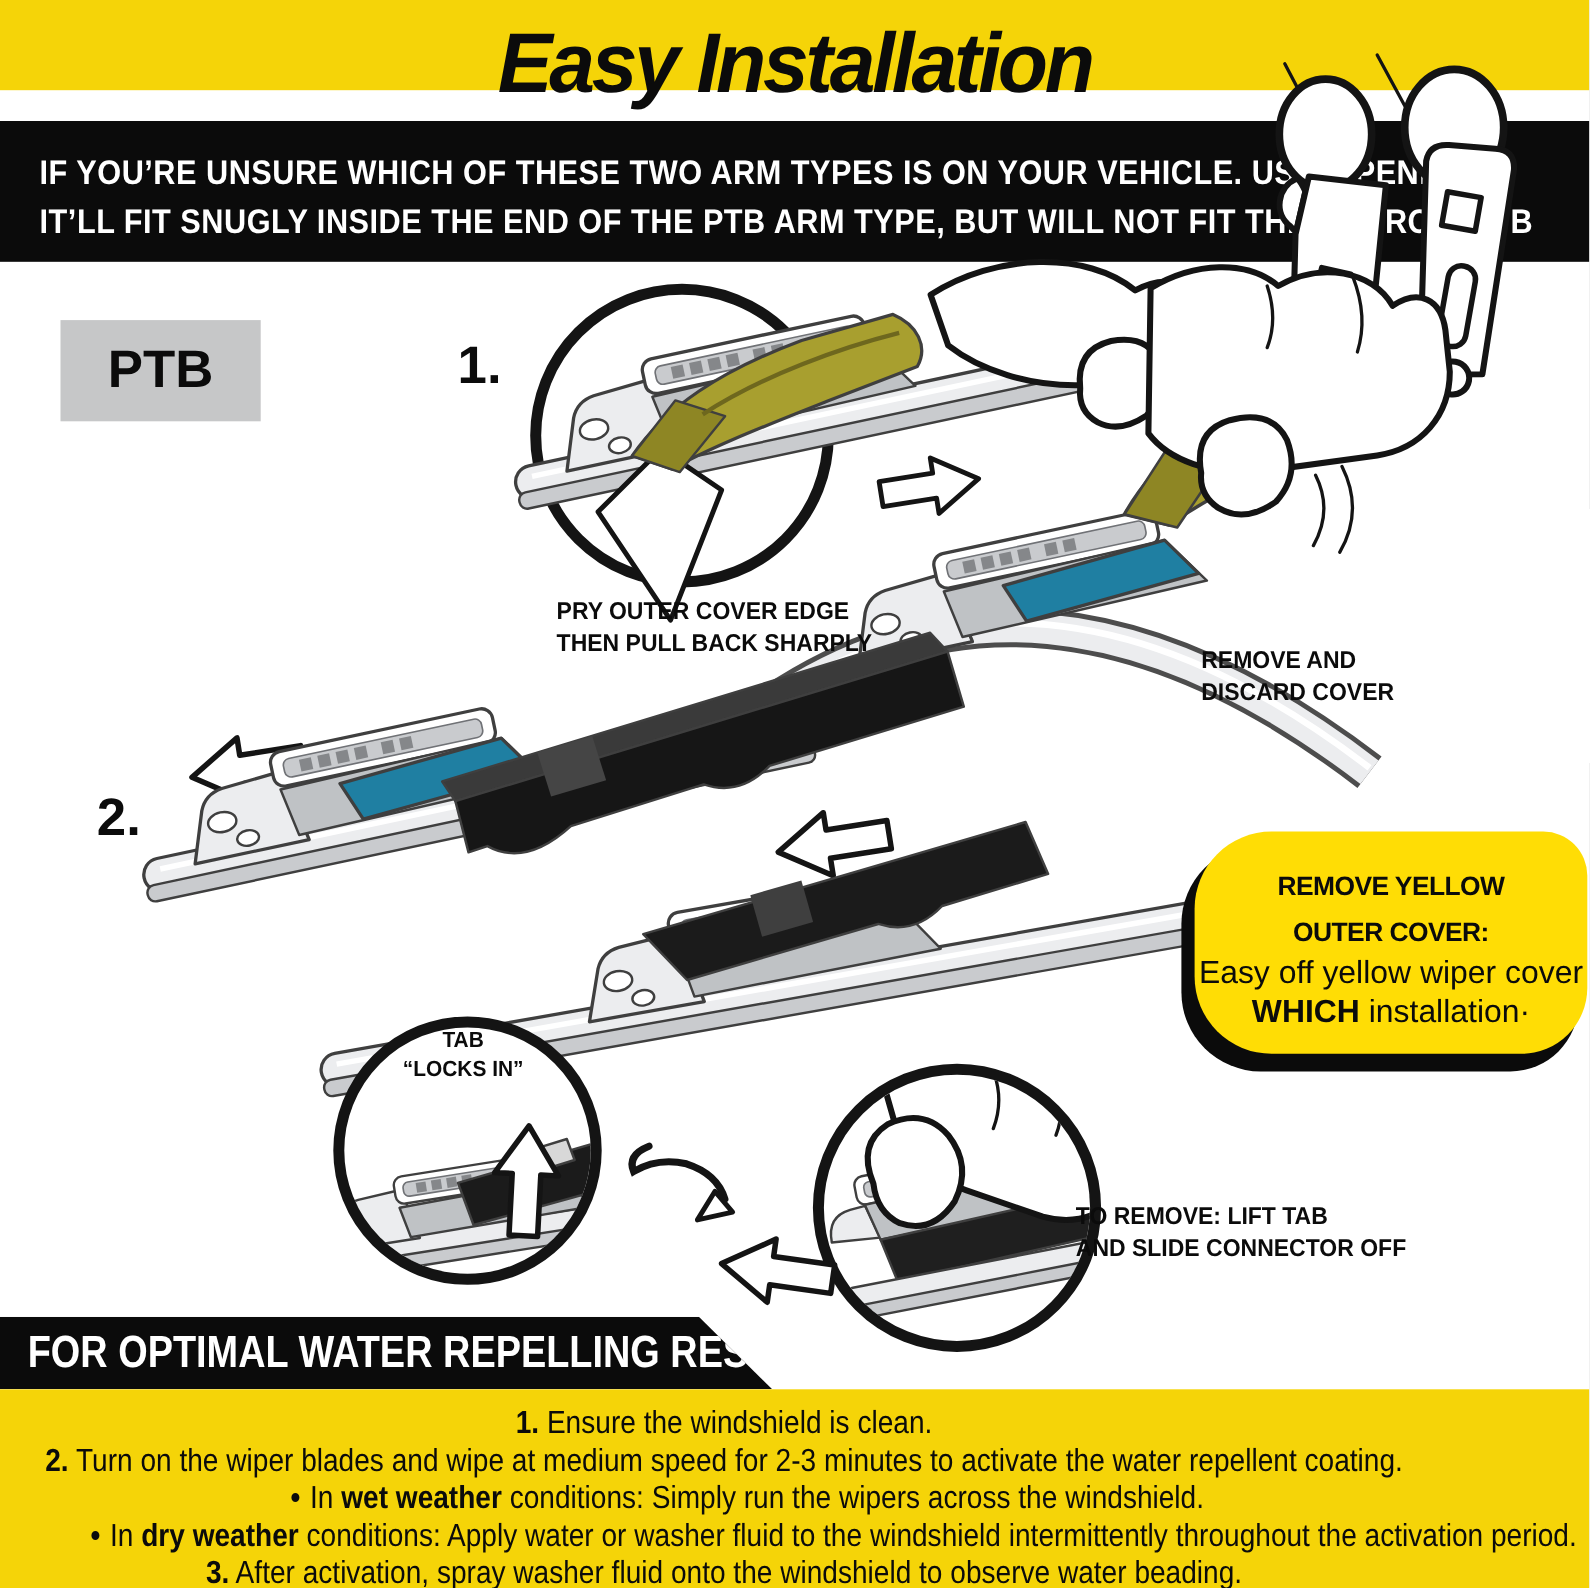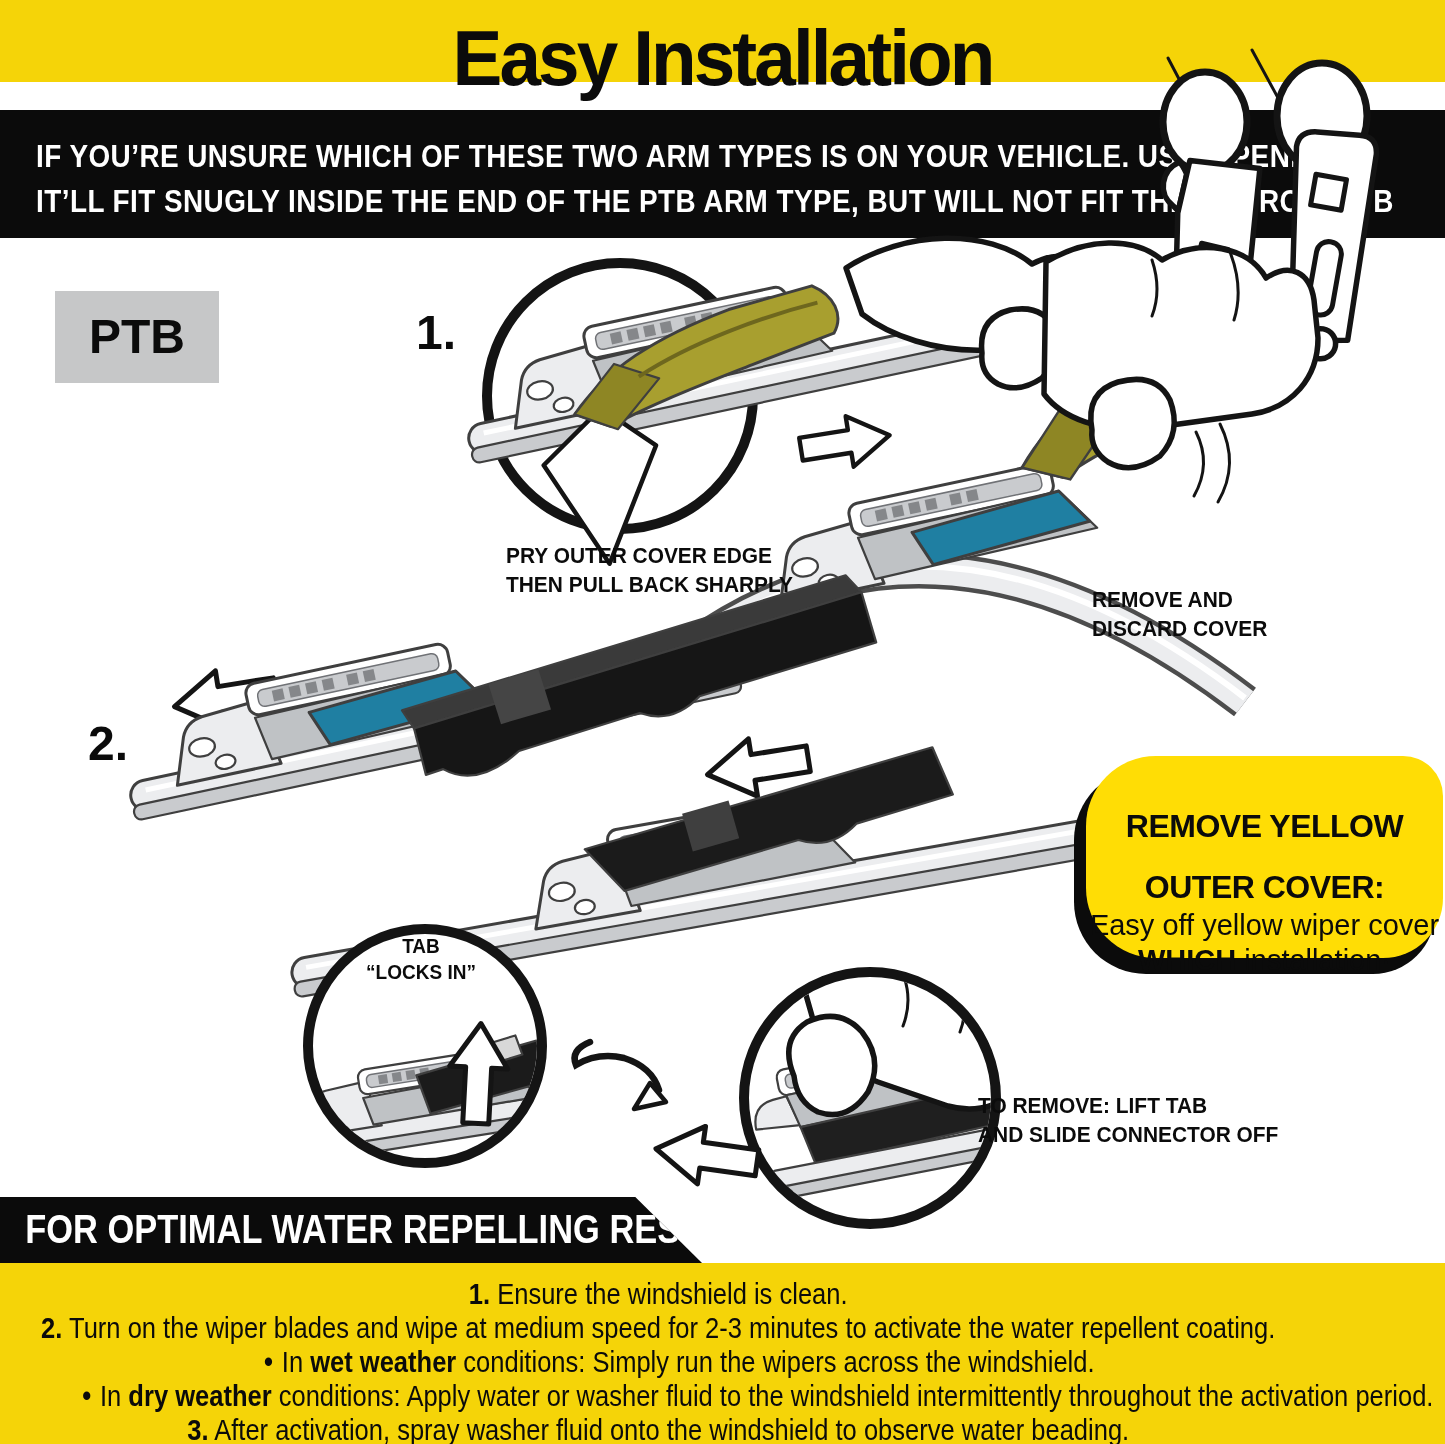--- a/index.html
+++ b/index.html
@@ -1,42 +1,42 @@
 <!DOCTYPE html>
 <html style="--brand-yellow: #F5D408; --callout-yellow: #FFDD05; --ink: #0B0B0B; --cover-olive: #A89F2F; --connector-teal: #1F7FA2; --ptb-gray: #C6C7C8;"><head>
 <meta charset="utf-8">
 <style>
   html,body{margin:0;padding:0;background:#e8e8e8;}
   .page{position:relative;width:1445px;height:1444px;background:#ffffff;overflow:hidden;
         font-family:"Liberation Sans","DejaVu Sans",sans-serif;color:#0b0b0b;margin:0 auto;}
   .abs{position:absolute;}
 
-  .hdr{left:0;top:0;width:1445px;height:82px;background:var(--brand-yellow,#F5D408);z-index:1;}
+  .hdr{left:0;top:0;width:1445px;height:82px;background:var(--brand-yellow,#F5D408);z-index:1;font-style:italic;}
   .title{width:100%;text-align:center;font-size:77px;font-weight:700;letter-spacing:-3px;
          line-height:100px;padding-top:8px;transform:scaleX(.97);}
 
   .notice{left:0;top:110px;width:1445px;height:128px;background:var(--ink,#0B0B0B);z-index:1;
           color:#fff;padding:24px 0 0 36px;box-sizing:border-box;}
   .notice-line{font-size:31px;font-weight:700;line-height:45px;transform:scaleX(.9);
                transform-origin:0 50%;white-space:nowrap;letter-spacing:.5px;}
 
   svg.art{left:0;top:0;z-index:2;}
 
-  .ptb-box{left:55px;top:291px;width:164px;height:92px;background:var(--ptb-gray,#C6C7C8);
+  .ptb-box{left:55px;top:291px;width:182px;height:92px;background:var(--ptb-gray,#C6C7C8);
            text-align:center;line-height:92px;font-size:48px;font-weight:700;z-index:3;}
   .stepnum{font-size:48px;font-weight:700;z-index:3;}
 
   .cap{font-size:22px;font-weight:700;line-height:29px;z-index:3;transform:scaleX(.95);
        transform-origin:0 0;white-space:nowrap;}
   .cap-center{text-align:center;transform-origin:50% 0;font-size:20px;line-height:26px;}
 
   .callout{left:1086px;top:756px;width:357px;height:202px;background:var(--callout-yellow,#FFDD05);
            border-radius:70px 40px 60px 70px;box-shadow:-10px 14px 0 2px var(--ink,#0B0B0B);
            z-index:3;text-align:center;padding-top:30px;box-sizing:border-box;}
-  .callout-h{font-size:32px;font-weight:700;line-height:41px;letter-spacing:-.5px;margin-top:20px;}
+  .callout-h{font-size:24px;font-weight:700;line-height:41px;letter-spacing:-.5px;}
   .callout-b{font-size:29px;line-height:35px;}
 
   .banner{left:0;top:1197px;width:702px;height:66px;background:var(--ink,#0B0B0B);
           clip-path:polygon(0 0,90.5% 0,100% 100%,0 100%);z-index:3;color:#fff;}
   .banner-text{font-size:41px;font-weight:700;line-height:64px;padding-left:30px;
                transform:scaleX(.84);transform-origin:0 50%;white-space:nowrap;}
 
   .footer{left:0;top:1263px;width:1445px;height:192px;background:var(--brand-yellow,#F5D408);
           z-index:1;padding:14px 0 0 40px;box-sizing:border-box;text-align:center;}
   .f-line{font-size:29px;line-height:34px;transform:scaleX(.88);transform-origin:0 50%;white-space:nowrap;}

